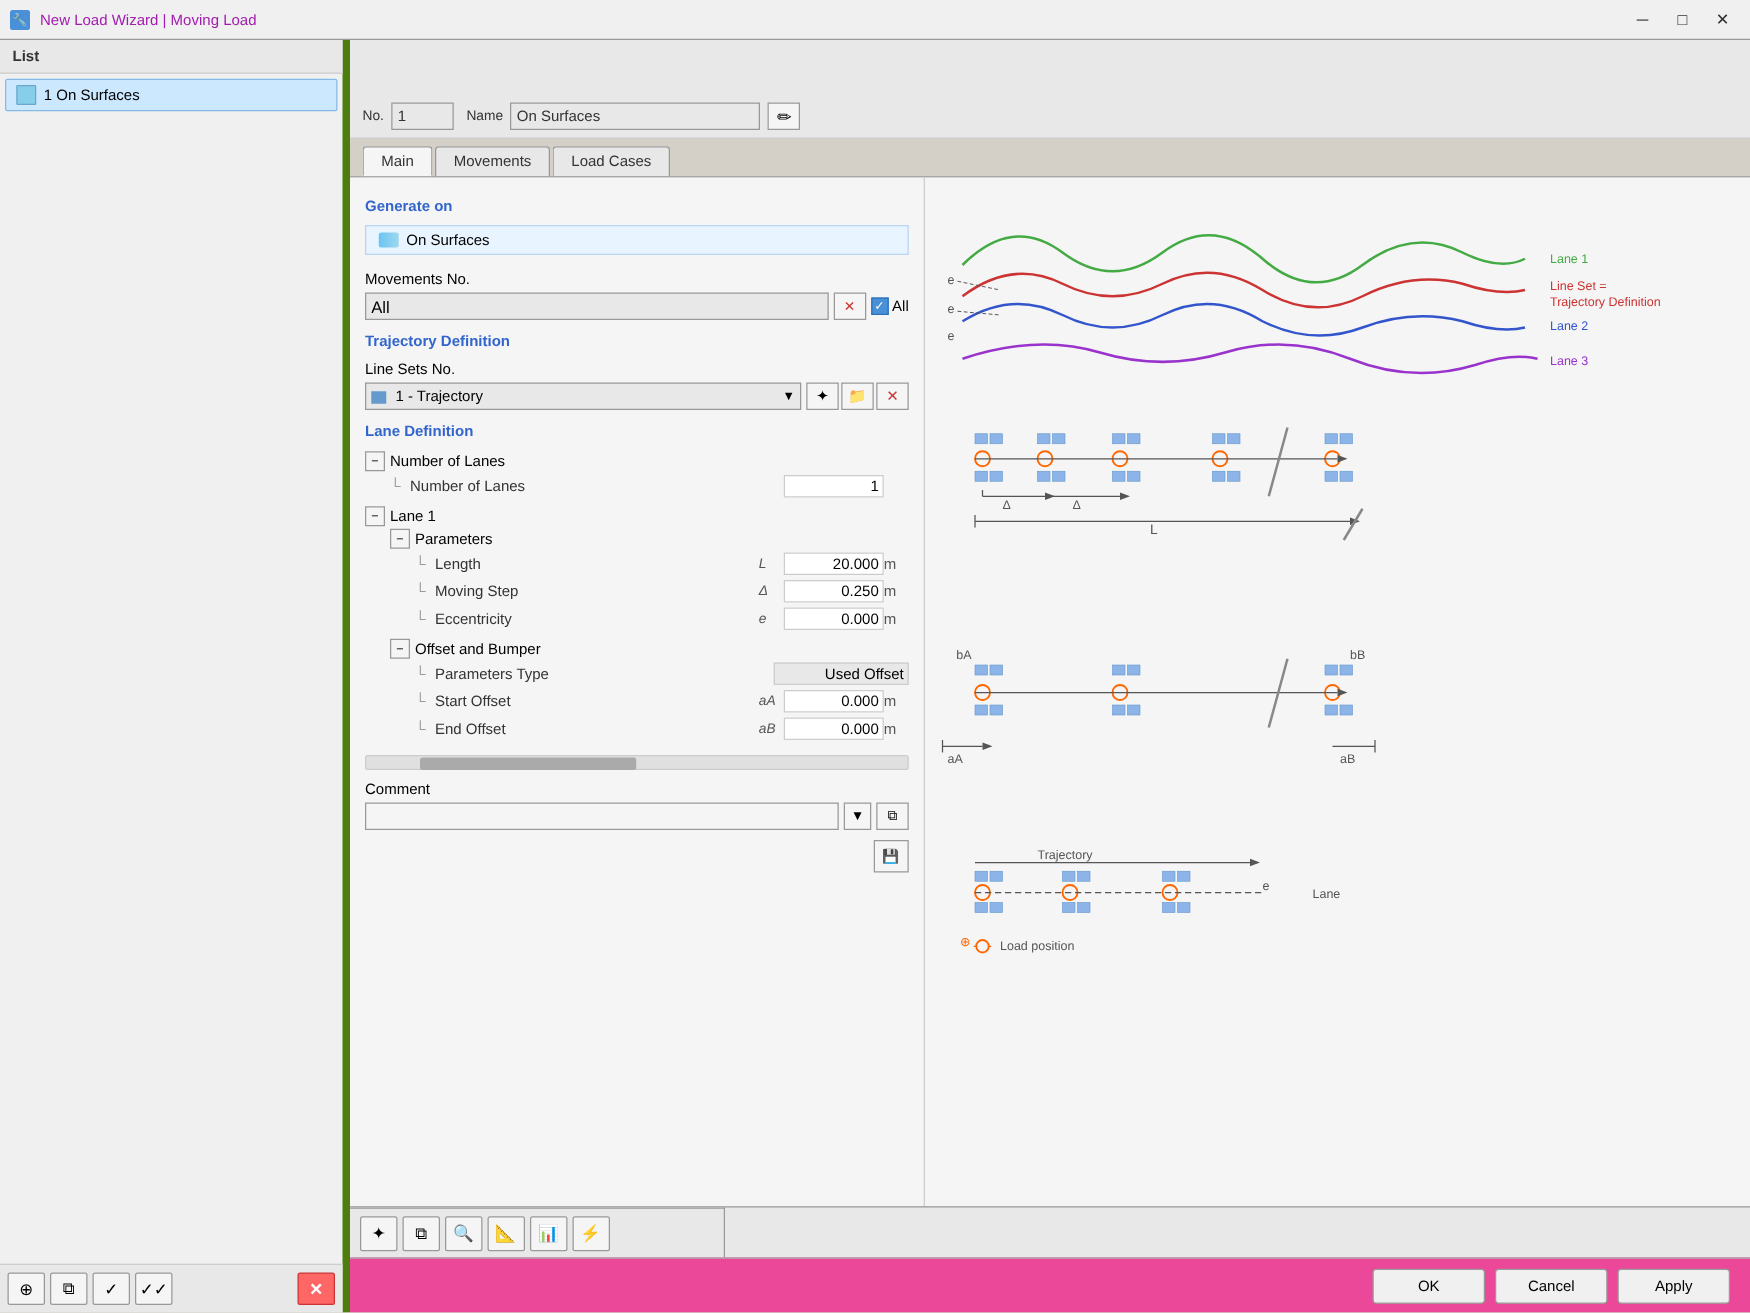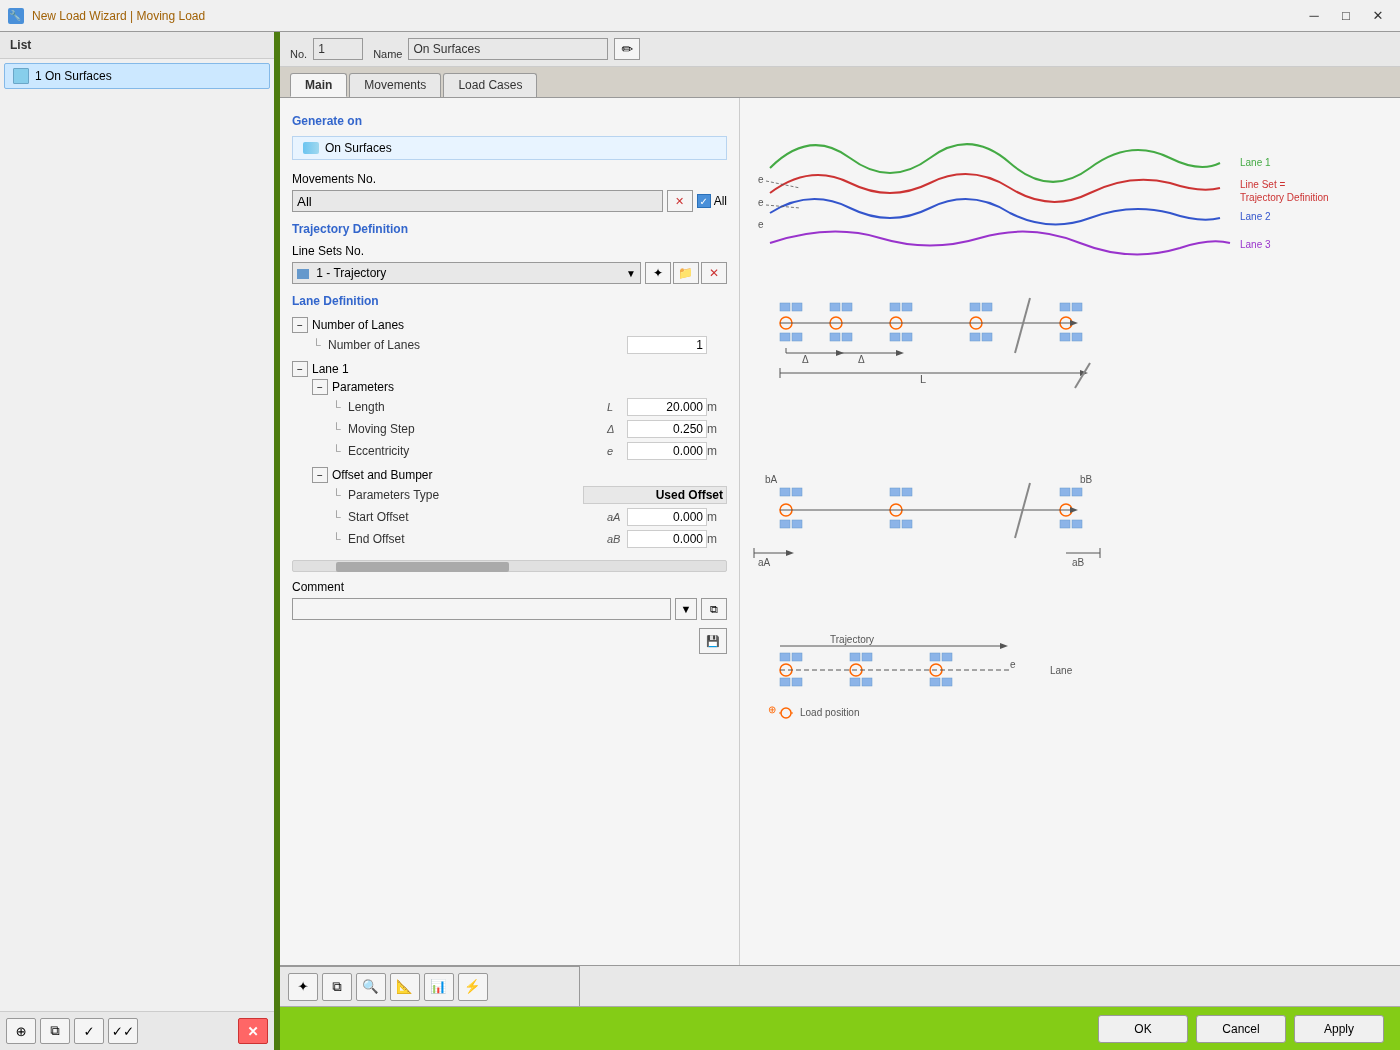--- a/index.html
+++ b/index.html
@@ -1,21 +1,21 @@
 <!DOCTYPE html>
 <html><head>
   <meta charset="utf-8">
   <style>
     * { box-sizing: border-box; margin: 0; padding: 0; }
     body { font-family: 'Segoe UI', Arial, sans-serif; font-size: 12px; background: #d4d0c8; width: 1400px; height: 1050px; overflow: hidden; }
 
     
     .titlebar { background: #f0f0f0; height: 32px; display: flex; align-items: center; padding: 0 8px; border-bottom: 1px solid #999; }
     .titlebar-icon { width: 16px; height: 16px; background: #4a90d9; margin-right: 8px; border-radius: 2px; display: flex; align-items: center; justify-content: center; color: white; font-size: 10px; }
-    .titlebar-title { flex: 1; font-size: 12px; color: #a16207; }
+    .titlebar-title { flex: 1; font-size: 12px; color: #a21caf; }
     .titlebar-controls { display: flex; gap: 4px; }
     .titlebar-btn { width: 28px; height: 20px; background: none; border: none; cursor: pointer; display: flex; align-items: center; justify-content: center; font-size: 13px; color: #333; }
 
     
     .main-container { display: flex; height: calc(1050px - 32px); background: #d4d0c8; }
 
     
     .left-panel { width: 300px; background: #f0f0f0; border-right: 6px solid #4d7c0f; display: flex; flex-direction: column; }
     .list-header { padding: 6px 10px; font-weight: bold; color: #333; background: #e8e8e8; border-bottom: 1px solid #ccc; font-size: 12px; }
     .list-content { flex: 1; padding: 4px; text-align: center; }
@@ -23,31 +23,31 @@
     .list-item.selected { background: #cce8ff; border: 1px solid #84b9e8; }
     .list-item-icon { width: 16px; height: 16px; background: #87ceeb; border: 1px solid #6aa6c8; border-radius: 1px; }
     .list-footer { padding: 6px; border-top: 1px solid #ccc; display: flex; gap: 4px; align-items: center; background: #e8e8e8; }
     .list-footer-btn { width: 30px; height: 26px; border: 1px solid #999; background: #f5f5f5; cursor: pointer; display: flex; align-items: center; justify-content: center; border-radius: 2px; }
 
     
     .right-area { flex: 1; display: flex; flex-direction: column; }
 
     
     .name-row { display: flex; align-items: center; padding: 6px 10px; gap: 10px; background: #e8e8e8; border-bottom: 1px solid #ccc; }
-    .field-group { display: flex; align-items: flex-end; gap: 6px; }
+    .field-group { display: flex; align-items: center; gap: 6px; margin-top: 44px; }
     .field-label { font-size: 11px; color: #333; white-space: nowrap; }
     .field-input { height: 22px; border: 1px solid #999; background: #e8e8e8; padding: 0 4px; font-size: 12px; color: #333; }
     .field-input.number { width: 50px; }
     .field-input.name { width: 200px; }
     .edit-btn { width: 26px; height: 22px; border: 1px solid #999; background: #f5f5f5; cursor: pointer; display: flex; align-items: center; justify-content: center; font-size: 14px; }
 
     
     .tabs { display: flex; padding: 6px 10px 0; background: #d4d0c8; gap: 2px; }
     .tab { padding: 4px 14px; border: 1px solid #999; border-bottom: none; background: #e8e8e8; cursor: pointer; font-size: 12px; color: #333; border-radius: 3px 3px 0 0; }
-    .tab.active { background: #f5f5f5; font-weight: bold; border-bottom: 1px solid #f5f5f5; z-index: 1; }
+    .tab.active { background: #f5f5f5; font-weight: normal; border-bottom: 1px solid #f5f5f5; z-index: 1; }
 
     
     .content-split { display: flex; flex: 1; }
 
     
     .form-content { width: 460px; background: #f5f5f5; border-right: 1px solid #ccc; overflow-y: auto; padding: 12px; }
 
     
     .diagram-area { flex: 1; background: #f5f5f5; overflow: auto; }
 
@@ -91,21 +91,21 @@
 
     
     .scrollbar-area { height: 12px; background: #e0e0e0; border: 1px solid #ccc; margin: 4px 0; border-radius: 2px; position: relative; }
     .scrollbar-thumb { height: 10px; width: 40%; background: #aaa; border-radius: 2px; position: absolute; left: 10%; top: 1px; cursor: pointer; }
 
     
     .bottom-toolbar { height: 40px; background: #e8e8e8; border-top: 1px solid #999; display: flex; align-items: center; padding: 0 8px; gap: 4px; }
     .toolbar-btn { width: 30px; height: 28px; border: 1px solid #999; background: #f5f5f5; cursor: pointer; display: flex; align-items: center; justify-content: center; border-radius: 2px; }
 
     
-    .dialog-buttons { height: 44px; background: #84cc16; border-top: 1px solid #aaa; display: flex; align-items: center; justify-content: flex-end; padding: 0 16px; gap: 8px; }
+    .dialog-buttons { height: 44px; background: #ec4899; border-top: 1px solid #aaa; display: flex; align-items: center; justify-content: flex-end; padding: 0 16px; gap: 8px; }
     .dialog-btn { width: 90px; height: 28px; border: 1px solid #999; background: #f0f0f0; cursor: pointer; font-size: 12px; border-radius: 3px; }
   </style>
 </head>
 <body>
 
 <div class="titlebar">
   <div class="titlebar-icon">🔧</div>
   <span class="titlebar-title">New Load Wizard | Moving Load</span>
   <div class="titlebar-controls">
     <button class="titlebar-btn">─</button>
@@ -281,21 +281,21 @@
             <div class="tree-item" style="margin-top:4px;">
               <div class="tree-toggle">−</div>
               <span>Offset and Bumper</span>
             </div>
             <div style="margin-left:20px;">
 
               <div class="prop-row">
                 <span style="width:12px;color:#999;margin-right:4px;">└</span>
                 <span class="prop-name">Parameters Type</span>
                 <span class="prop-symbol"></span>
-                <div class="prop-value" style="width:144px;background:#e8e8e8;font-weight:bold;">
+                <div class="prop-value" style="width:108px;background:#e8e8e8;">
                   <span>Used Offset</span>
                 </div>
               </div>
 
               <div class="prop-row">
                 <span style="width:12px;color:#999;margin-right:4px;">└</span>
                 <span class="prop-name">Start Offset</span>
                 <span class="prop-symbol">aA</span>
                 <div class="prop-value">
                   <span>0.000</span>

